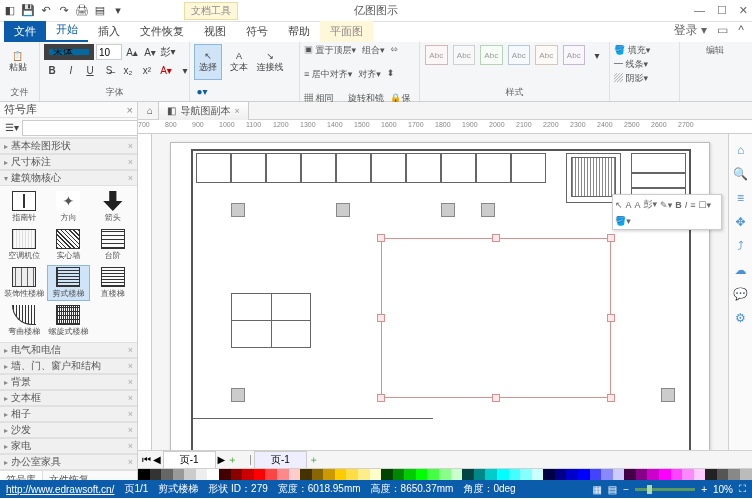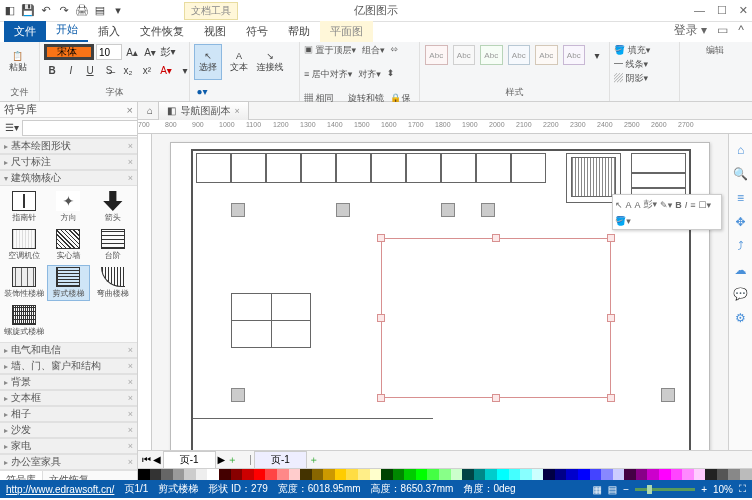--- a/index.html
+++ b/index.html
@@ -15,21 +15,21 @@
 .tab { padding: 3px 10px; font-size: 11px; color: #444; }
 .tab.active { color: #0b5cab; border-bottom: 2px solid #0b5cab; }
 .tab.yellow { background: #fff7d9; color: #888; }
 .login { margin-left: auto; padding: 3px 8px; font-size: 12px; color: #666; margin-top: 48px; }
 .ribbon { height: 60px; background: #f5f6f7; border-bottom: 1px solid #d0d0d0; display: flex; }
 .rgroup { border-right: 1px solid #e0e0e0; padding: 2px 4px; display: flex; flex-direction: column; justify-content: space-between; }
 .rgroup-content { display: flex; gap: 3px; flex-wrap: wrap; align-items: center; }
 .rgroup-label { text-align: center; font-size: 9px; color: #666; }
 .rbtn { min-width: 16px; height: 16px; display: inline-flex; align-items: center; justify-content: center; font-size: 10px; color: #444; }
 .rbtn.large { width: 28px; height: 36px; flex-direction: column; font-size: 9px; }
-.font-select { width: 50px; height: 16px; border: 3px solid #404040; font-size: 10px; padding: 0 10px; background: #f97316; }
+.font-select { width: 50px; height: 16px; border: 5px solid #404040; font-size: 10px; padding: 0 4px; background: #0369a1; }
 .size-select { width: 26px; height: 16px; border: 1px solid #ccc; font-size: 10px; padding: 0 2px; background: #fff; }
 .style-box { width: 24px; height: 20px; border: 1px solid #d4b8b8; background: #fdf6f6; display: inline-flex; align-items: center; justify-content: center; font-size: 8px; color: #999; margin: 1px; }
 .style-box:nth-child(2) { border-color: #d0d0d0; background: #f8f8f8; }
 .style-box:nth-child(3) { border-color: #b8d4b8; background: #f6fdf6; }
 .style-box:nth-child(4) { border-color: #b8c8d4; background: #f6f9fd; }
 .style-box:nth-child(5) { border-color: #d4c8b8; background: #fdf9f6; }
 .style-box:nth-child(6) { border-color: #c8b8d4; background: #f9f6fd; }
 .main { display: flex; height: 378px; }
 .sidebar { width: 138px; background: #fafafa; border-right: 1px solid #d0d0d0; display: flex; flex-direction: column; overflow: hidden; }
 .sidebar-header { height: 18px; display: flex; align-items: center; padding: 0 4px; font-size: 11px; color: #444; border-bottom: 1px solid #e0e0e0; }
@@ -267,20 +267,24 @@
         </div>
       <div class="shape-cell">
           <div class="shape-icon stairs1"></div>
           <span>装饰性楼梯</span>
         </div>
       <div class="shape-cell sel">
           <div class="shape-icon stairs2"></div>
           <span>剪式楼梯</span>
         </div>
       <div class="shape-cell">
+          <div class="shape-icon stairs3"></div>
+          <span>直楼梯</span>
+        </div>
+      <div class="shape-cell">
           <div class="shape-icon curve1"></div>
           <span>弯曲楼梯</span>
         </div>
       <div class="shape-cell">
           <div class="shape-icon spiral"></div>
           <span>螺旋式楼梯</span>
         </div>
     </div>
     <div class="category">
         <span class="exp">▸</span>

